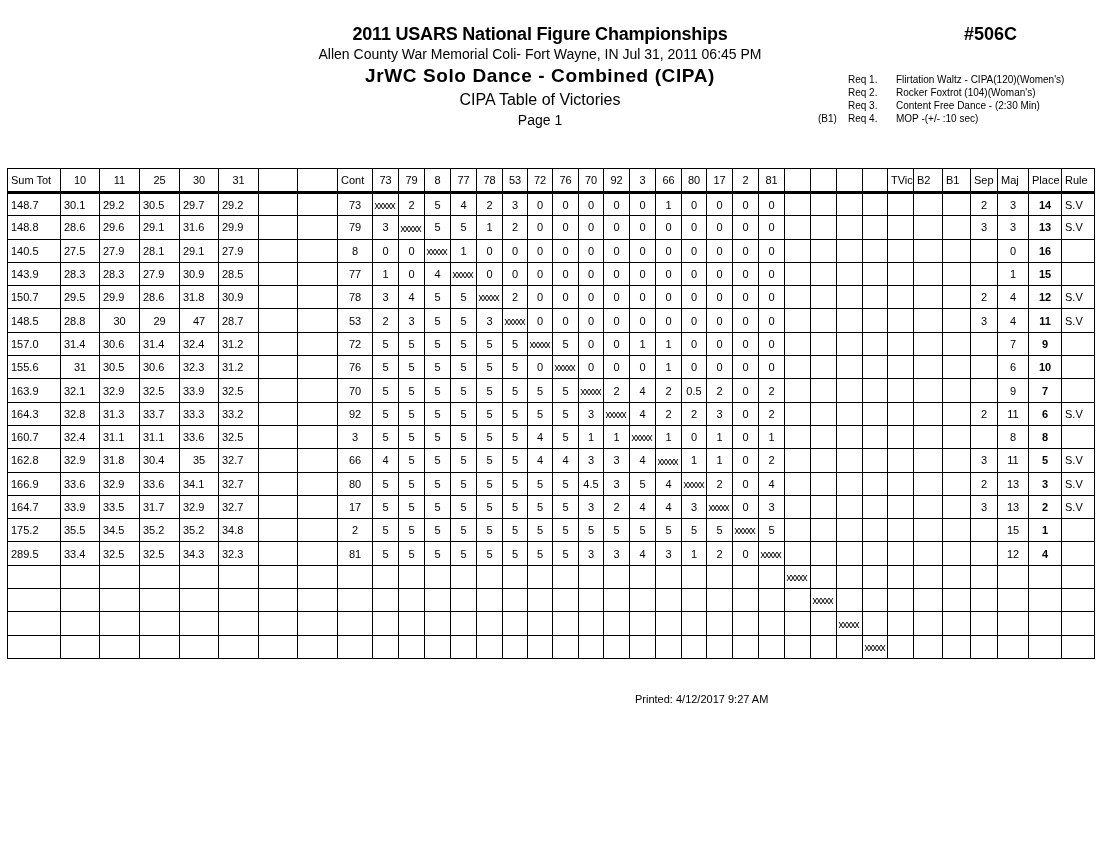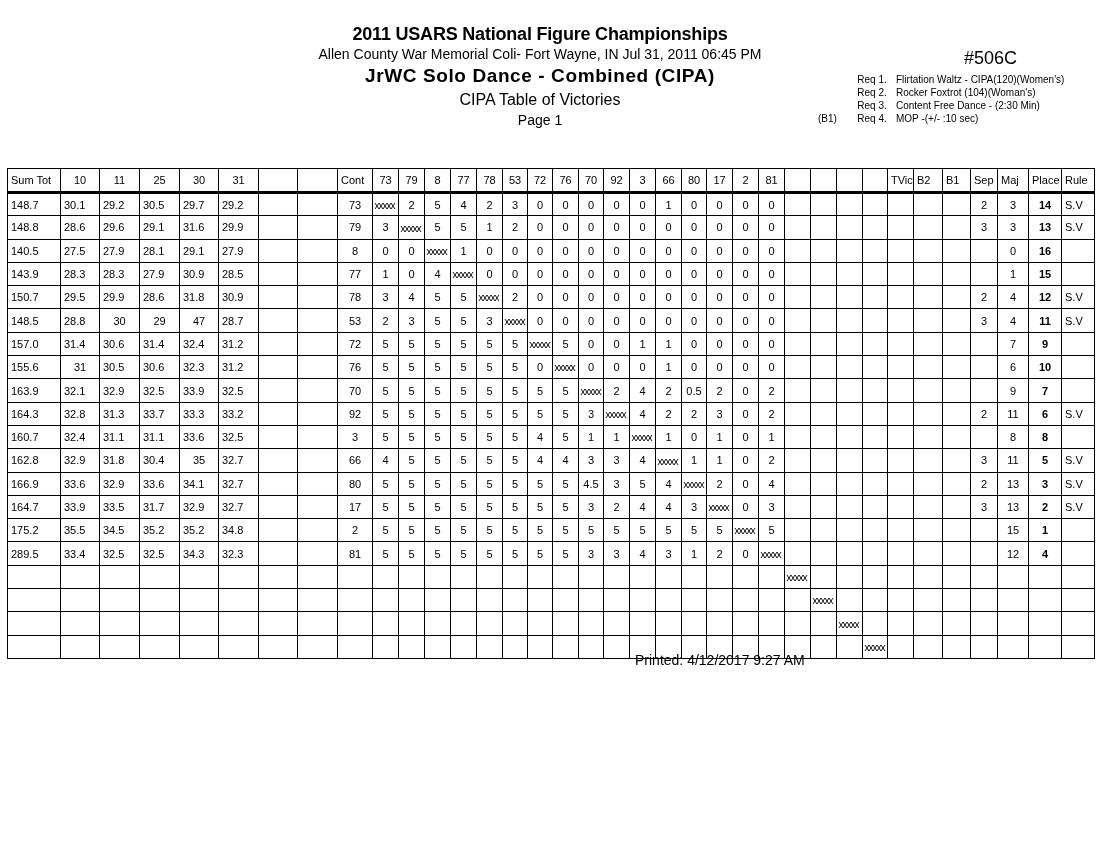--- a/index.html
+++ b/index.html
@@ -3,32 +3,32 @@
 <meta charset="utf-8">
 <style>
   html, body { margin:0; padding:0; background:#ffffff; }
   body { width:1100px; height:850px; position:relative; overflow:hidden; font-family:"Liberation Sans", sans-serif; color:#000; }
   .hdr { position:absolute; left:0; width:1100px; text-align:center; white-space:nowrap; }
   #title { top:24px; left:-10px; font-size:18px; font-weight:bold; letter-spacing:-0.2px; }
   #venue { top:46px; left:-10px; font-size:14px; }
   #event { top:65px; left:-10px; font-size:19px; font-weight:bold; letter-spacing:0.6px; }
   #subtitle { top:91px; left:-10px; font-size:16px; }
   #page { top:112px; left:-10px; font-size:14px; }
-  #eventnum { position:absolute; top:24px; left:964px; font-size:18px; font-weight:normal;margin-top:24px; }
+  #eventnum { position:absolute; top:24px; left:964px; font-size:18px; font-weight:bold; }
   #reqs { position:absolute; top:73px; left:818px; font-size:10px; line-height:13px; }
   .req { white-space:nowrap; }
   .req .pre { display:inline-block; width:30px; }
-  .req .rq { display:inline-block; width:48px;text-align:center; }
+  .req .rq { display:inline-block; width:48px; }
   table.tov { position:absolute; left:7px; top:168px; border-collapse:collapse; table-layout:fixed; }
   table.tov td { border:1px solid #000; height:23.3px; padding:0 0 0 3px; font-size:11px; white-space:nowrap; overflow:hidden; box-sizing:border-box; }
   table.tov tr.head td { border-bottom:3px solid #000; height:24px; }
   td.c { text-align:center; padding-left:0 !important; }
   td.b { font-weight:bold; font-size:12px; }
   .xxx { display:inline-block; width:22px; height:8px; vertical-align:middle; }
-  #printed { position:absolute; top:652px; left:635px; font-size:14px; }
+  #printed { position:absolute; top:693px; left:635px; font-size:11px; }
 </style>
 </head>
 <body>
 
 <div id="title" class="hdr">2011 USARS National Figure Championships</div>
 <div id="venue" class="hdr">Allen County War Memorial Coli- Fort Wayne, IN  Jul 31, 2011  06:45 PM</div>
 <div id="event" class="hdr">JrWC Solo Dance -  Combined (CIPA)</div>
 <div id="subtitle" class="hdr">CIPA Table of Victories</div>
 <div id="page" class="hdr">Page 1</div>
 <div id="eventnum">#506C</div>

